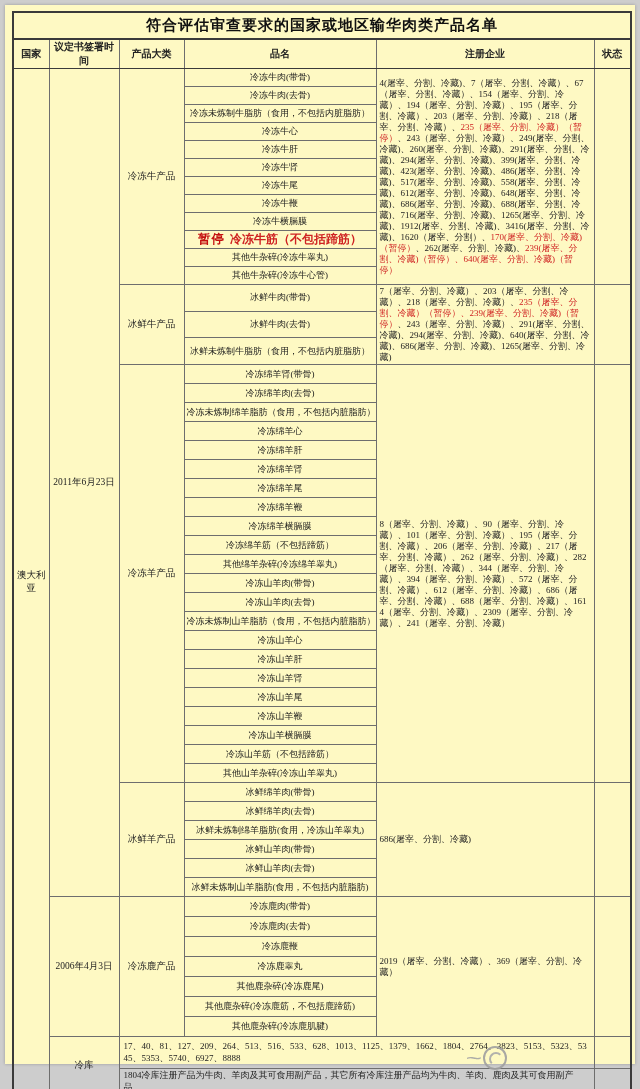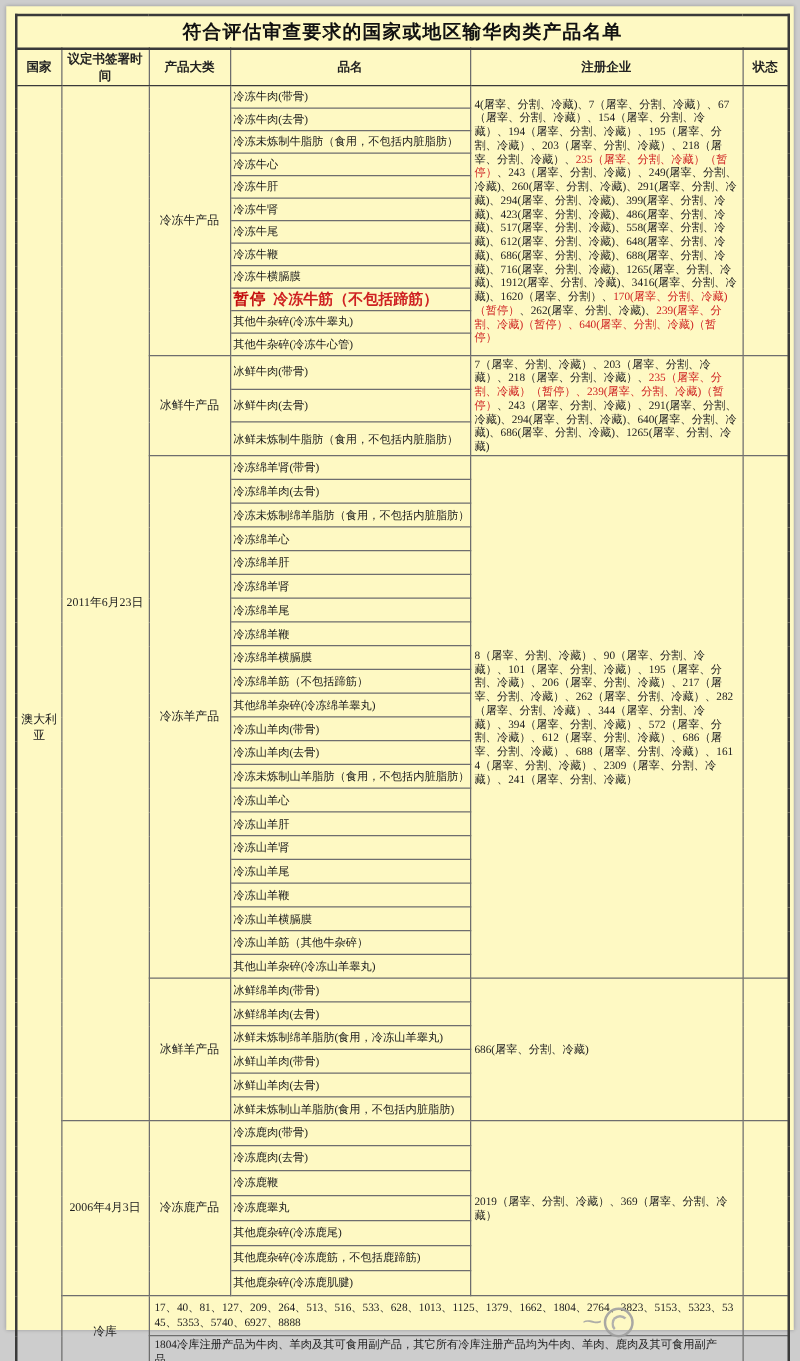--- a/index.html
+++ b/index.html
@@ -24,21 +24,21 @@
     font-size:15px;font-weight:bold;text-align:center;letter-spacing:1px;color:#111;
   }
   th{
     height:22px;font-size:10px;font-weight:bold;text-align:center;
     border-bottom:1px solid #3a3a3a;color:#222;
   }
   td.country,td.date,td.cat{
     text-align:center;vertical-align:middle;font-size:9.5px;color:#222;
   }
   td.pname{
-    vertical-align:middle;font-size:9px;color:#1a1a1a;
+    text-align:center;vertical-align:middle;font-size:9px;color:#1a1a1a;
     white-space:nowrap;
   }
   td.ent{
     font-size:9px;line-height:11px;vertical-align:middle;
     word-break:break-all;padding:1px 3px;color:#222;
   }
   td.cs-num,td.cs-note{
     font-size:9px;line-height:11.5px;vertical-align:middle;
     word-break:break-all;padding:1px 4px;color:#222;
   }
@@ -205,21 +205,21 @@
         <tr style="height: 19px;">
           <td class="pname">冷冻山羊尾</td>
         </tr>
         <tr style="height: 19px;">
           <td class="pname">冷冻山羊鞭</td>
         </tr>
         <tr style="height: 19px;">
           <td class="pname">冷冻山羊横膈膜</td>
         </tr>
         <tr style="height: 19px;">
-          <td class="pname">冷冻山羊筋（其他牛杂碎）</td>
+          <td class="pname">冷冻山羊筋（不包括蹄筋）</td>
         </tr>
         <tr style="height: 19px;">
           <td class="pname">其他山羊杂碎(冷冻山羊睾丸)</td>
         </tr>
         <tr style="height: 19px;">
           <td class="cat" rowspan="6">冰鲜羊产品</td>
           <td class="pname">冰鲜绵羊肉(带骨)</td>
           <td class="ent" rowspan="6"><span>686(屠宰、分割、冷藏)</span></td>
           <td class="status" rowspan="6"></td>
         </tr>

